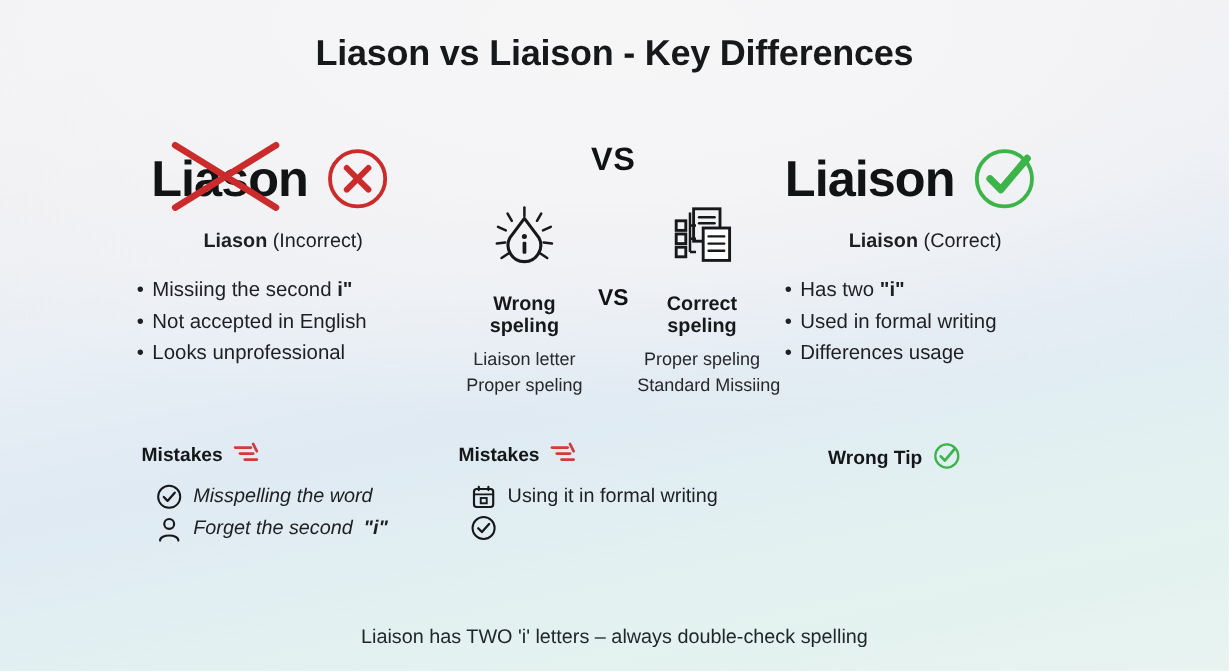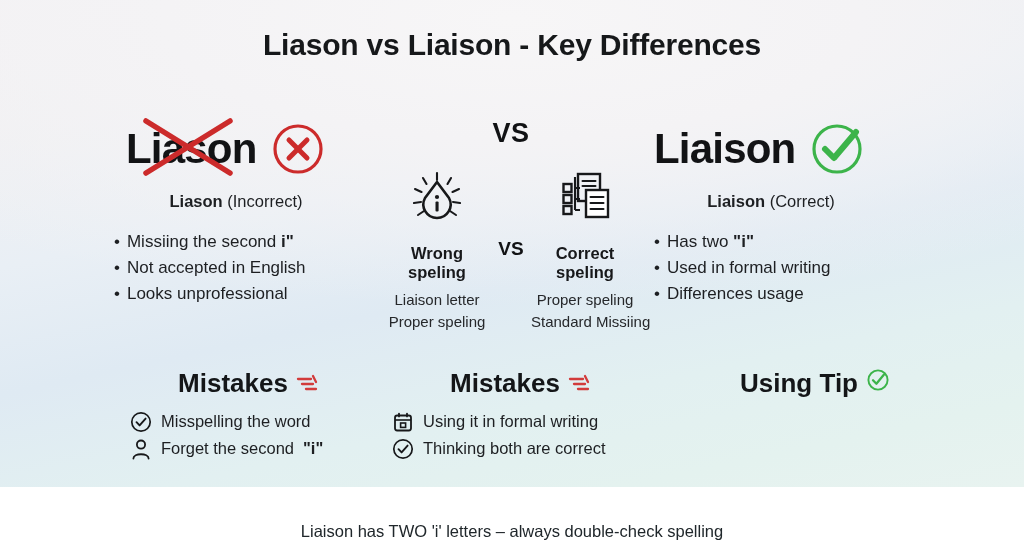--- a/index.html
+++ b/index.html
@@ -9,21 +9,21 @@
   body {
     width: 1024px;
     height: 559px;
     overflow: hidden;
     font-family: "Liberation Sans", sans-serif;
     color: #1c1c1e;
   }
   .canvas {
     position: relative;
     width: 1024px;
-    height: 487px;
+    height: 559px;
     background:
       radial-gradient(130% 95% at 50% 4%, #f7f6f7 0%, #f4f3f5 26%, rgba(244,243,245,0) 62%),
       linear-gradient(168deg,
         #f3f1f3 0%,
         #f0f0f2 18%,
         #e9eff5 38%,
         #dfeaf3 56%,
         #e2f0f1 74%,
         #e4f2ef 88%,
         #e8f3f0 100%);
@@ -147,38 +147,37 @@
   }
 
   
   .mist-left   { position: absolute; left: 118px; top: 368px; width: 260px; }
   .mist-center { position: absolute; left: 382px; top: 368px; width: 276px; }
   .tip-right   { position: absolute; left: 690px; top: 368px; width: 250px; }
 
   .mist-head {
     display: flex;
     align-items: center;
-    justify-content: center;
     gap: 8px;
-    font-size: 26px;
+    font-size: 16px;
     font-weight: bold;
     color: #141618;
   }
   .mist-list { margin-top: 9px; }
   .mist-row {
     display: flex;
     align-items: center;
     gap: 9px;
     font-size: 16.5px;
     line-height: 1.42;
     color: #1d1f22;
     padding: 2px 0;
     white-space: nowrap;
   }
-  .mist-left .mist-list  { margin-left: 12px; }
+  .mist-left .mist-list  { margin-left: 12px; font-style: italic; }
   .mist-center .mist-list { margin-left: 10px; }
   .mist-row .ic { flex: 0 0 auto; line-height: 0; }
   .mist-row b { font-weight: bold; }
 
   
   .footer {
     position: absolute;
     left: 0;
     top: 509px;
     width: 1024px;
@@ -377,29 +376,28 @@
         <span>Using it in formal writing</span>
           <b></b>
       </div>
       <div class="mist-row">
         <span class="ic">
           <svg width="22" height="22" viewBox="0 0 22 22">
             <circle cx="11" cy="11" r="9.2" fill="none" stroke="#17181a" stroke-width="1.7"></circle>
             <path d="M6.5 11.2 L9.6 14.4 L15.6 7.6" fill="none" stroke="#17181a" stroke-width="1.9" stroke-linecap="round" stroke-linejoin="round"></path>
           </svg>
         </span>
-        <span>Thinking both are correct</span>
           <b></b>
       </div>
     </div>
   </div>
 
   <div class="tip-right">
     <div class="mist-head">
-      <span>Using Tip</span>
+      <span>Wrong Tip</span>
       <span>
         <svg width="24" height="24" viewBox="0 0 24 24">
           <circle cx="12" cy="12" r="9.6" fill="none" stroke="#3cb44a" stroke-width="1.9"></circle>
           <path d="M7 12.3 L10.4 15.8 L18 6.6" fill="none" stroke="#3cb44a" stroke-width="2.3" stroke-linecap="round" stroke-linejoin="round"></path>
         </svg>
       </span>
     </div>
   </div>
 
   <div class="footer">Liaison has TWO 'i' letters – always double-check spelling</div>

